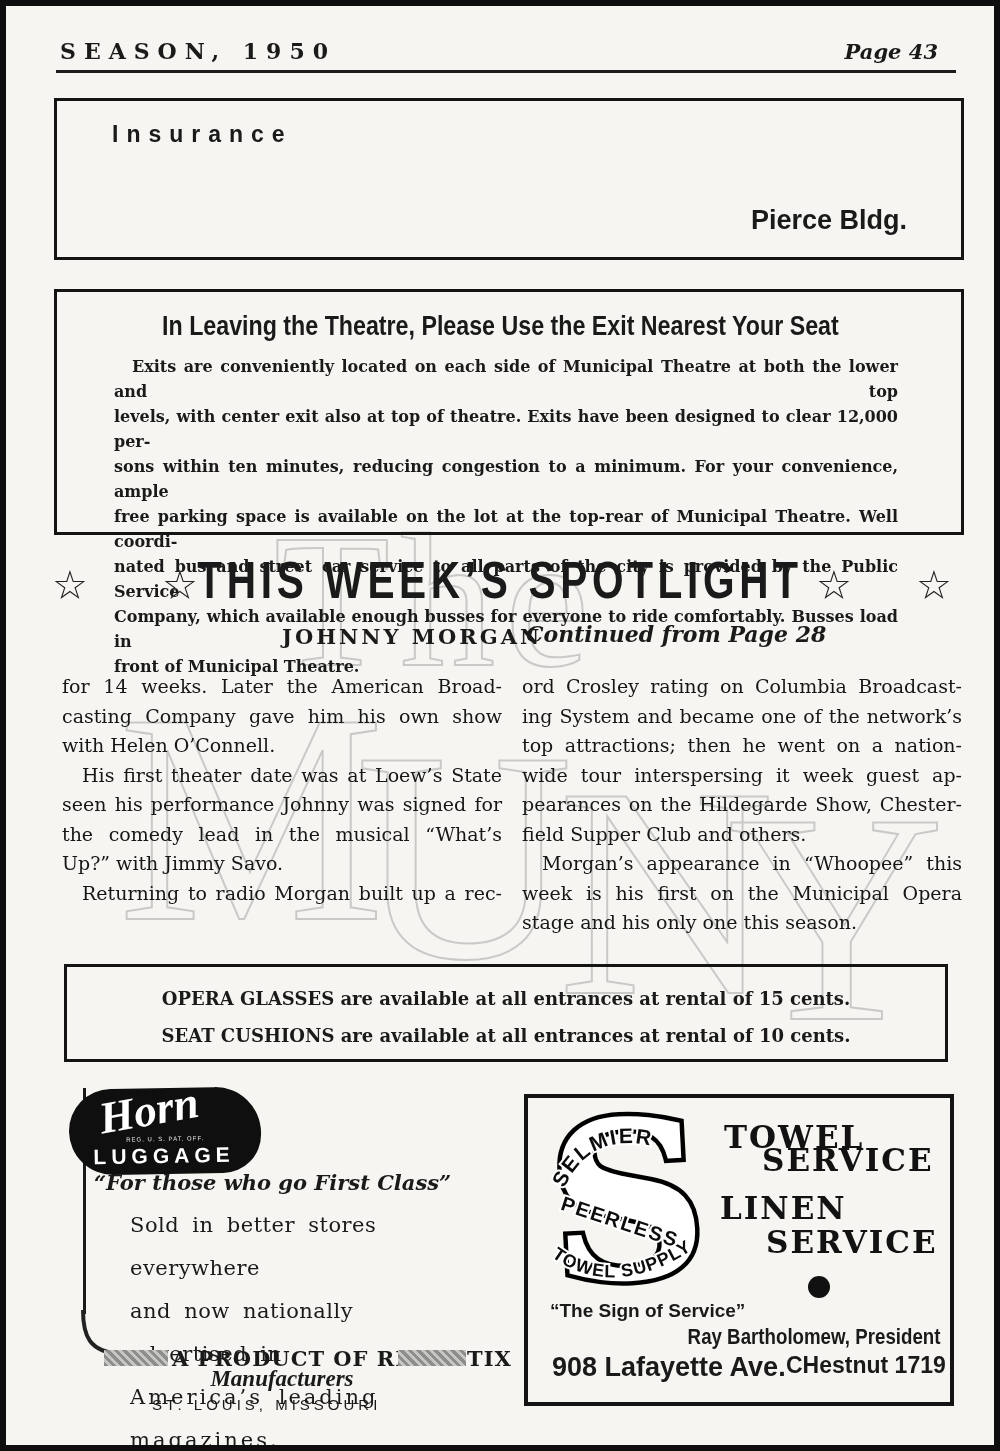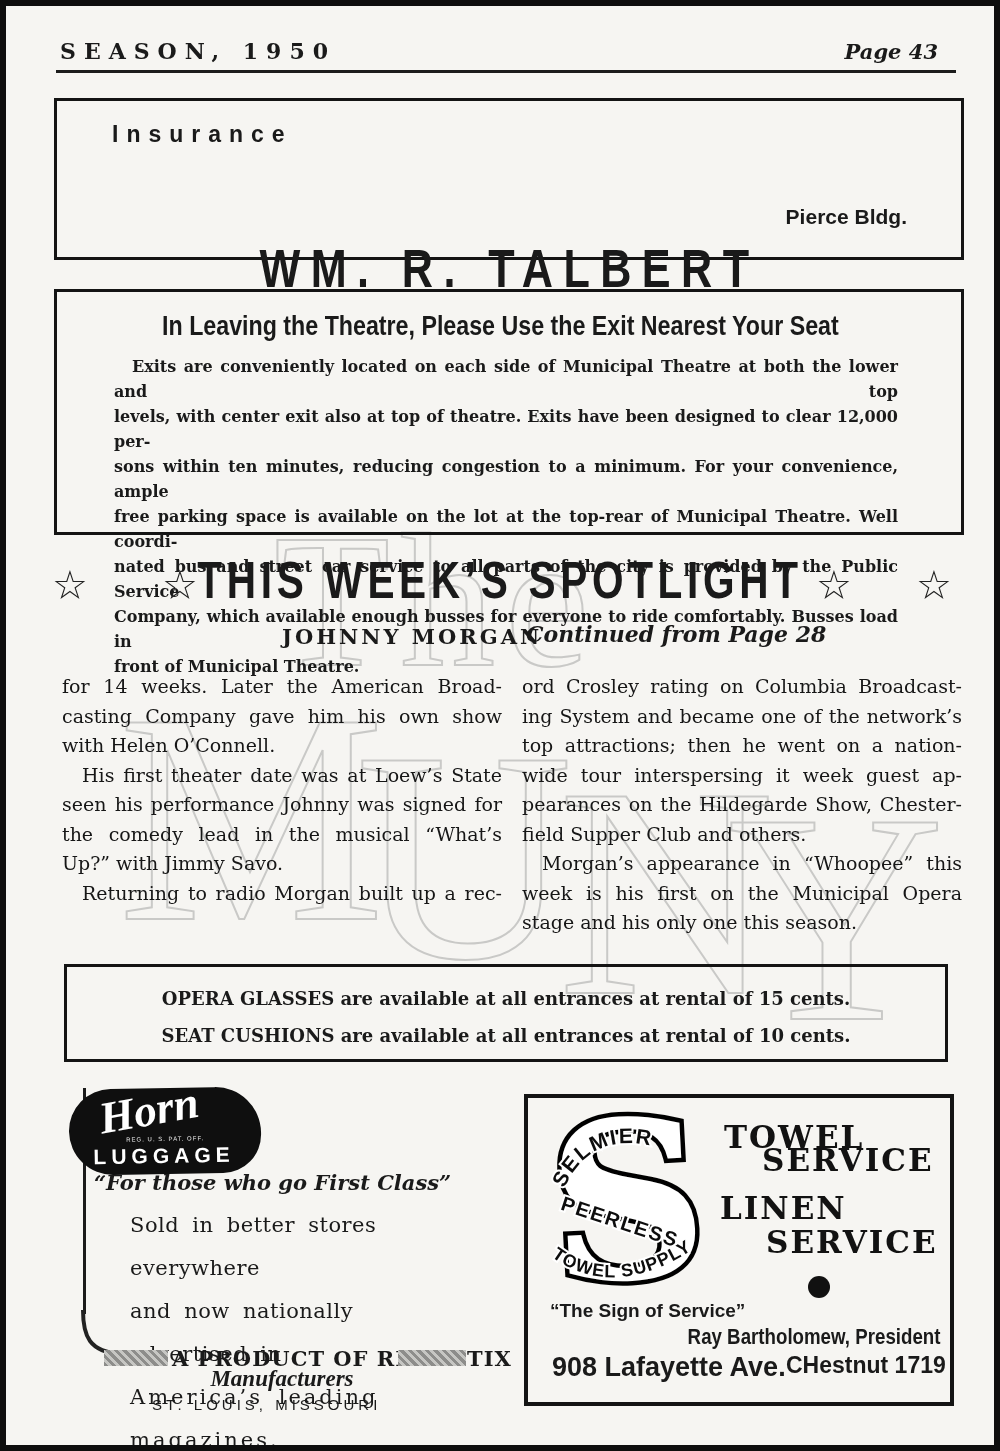--- a/index.html
+++ b/index.html
@@ -25,21 +25,21 @@
   .centerrow{position:absolute;left:0;right:0;display:flex;justify-content:center;z-index:1;}
   .cx{display:inline-block;transform:scaleX(.8);transform-origin:center;white-space:nowrap;}
   .cx85{display:inline-block;transform:scaleX(.86);transform-origin:center;white-space:nowrap;}
   
   .talbert{left:48px;top:92px;width:904px;height:156px;}
   .tal-cat{position:absolute;left:55px;top:20px;font-family:"Liberation Sans",sans-serif;
            font-weight:700;font-size:23px;letter-spacing:8px;}
   .tal-name{top:136px;}
   .tal-name span{font-family:"Liberation Sans",sans-serif;font-weight:700;font-size:54px;letter-spacing:13px;}
   .tal-bldg{position:absolute;right:54px;top:104px;font-family:"Liberation Sans",sans-serif;
-            font-weight:700;font-size:21px;text-align:right;}
+            font-weight:700;font-size:27px;text-align:right;}
   
   .exitbox{left:48px;top:283px;width:904px;height:240px;}
   .exit-title{top:305px;}
   .exit-title span{font-family:"Liberation Sans",sans-serif;font-weight:700;font-size:27px;}
   .exit-lines{position:absolute;left:108px;top:348px;width:784px;z-index:1;}
   .xline{font-weight:700;font-size:16px;line-height:25px;text-align:justify;text-align-last:justify;}
   .xline.e{text-align-last:left;}
   .xline.i{text-indent:18px;}
   
   .star{position:absolute;top:556px;font-family:"DejaVu Sans",sans-serif;font-size:40px;color:#222;z-index:1;}
@@ -106,23 +106,20 @@
       <span class="wm wm-letter wm-n">N</span>
       <span class="wm wm-letter wm-y">Y</span>
     </div>
 
   <div class="ab hdr-season">SEASON, 1950</div>
   <div class="ab hdr-page">Page 43</div>
   <div class="ab hdr-rule"></div>
 
   <div class="ab bx talbert">
     <div class="tal-cat">Insurance</div>
-    <div class="centerrow tal-name">
-        <span class="cx">WM. R. TALBERT</span>
-      </div>
     <div class="tal-bldg">Pierce Bldg.</div>
   </div>
 
   <div class="ab bx exitbox"></div>
   <div class="centerrow exit-title">
       <span class="cx85">In Leaving the Theatre, Please Use the Exit Nearest Your Seat</span>
     </div>
   <div class="exit-lines">
 
   <div class="xline i">Exits are conveniently located on each side of Municipal Theatre at both the lower and top</div>

